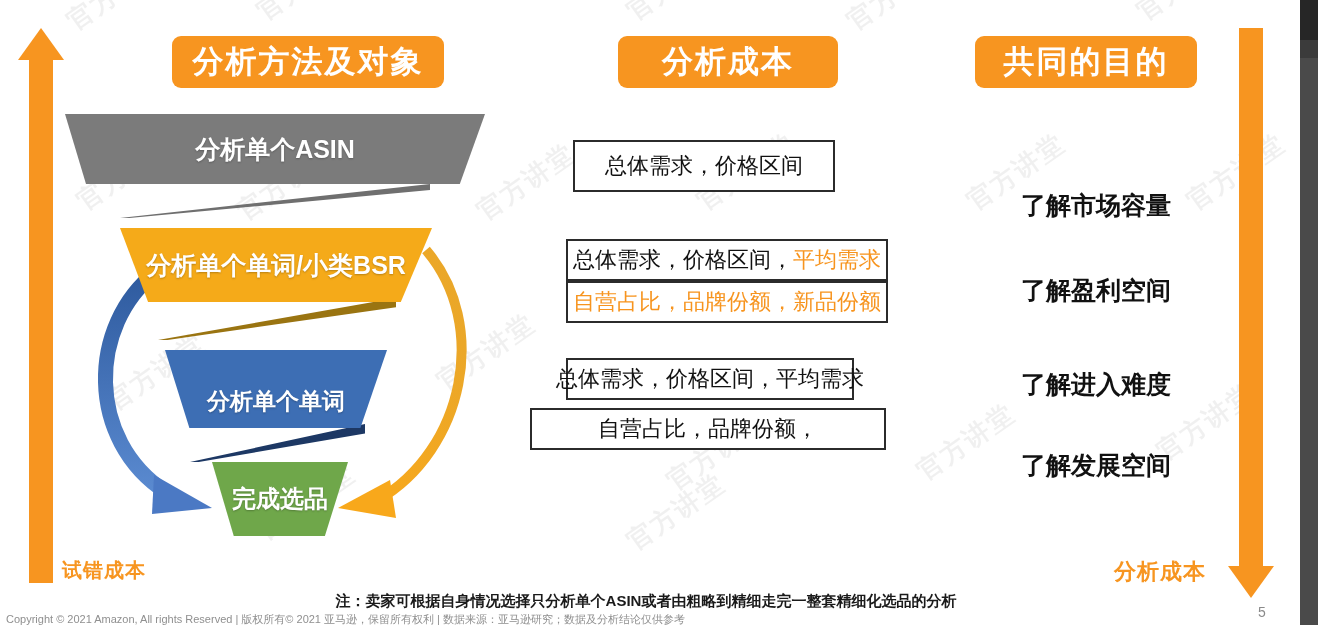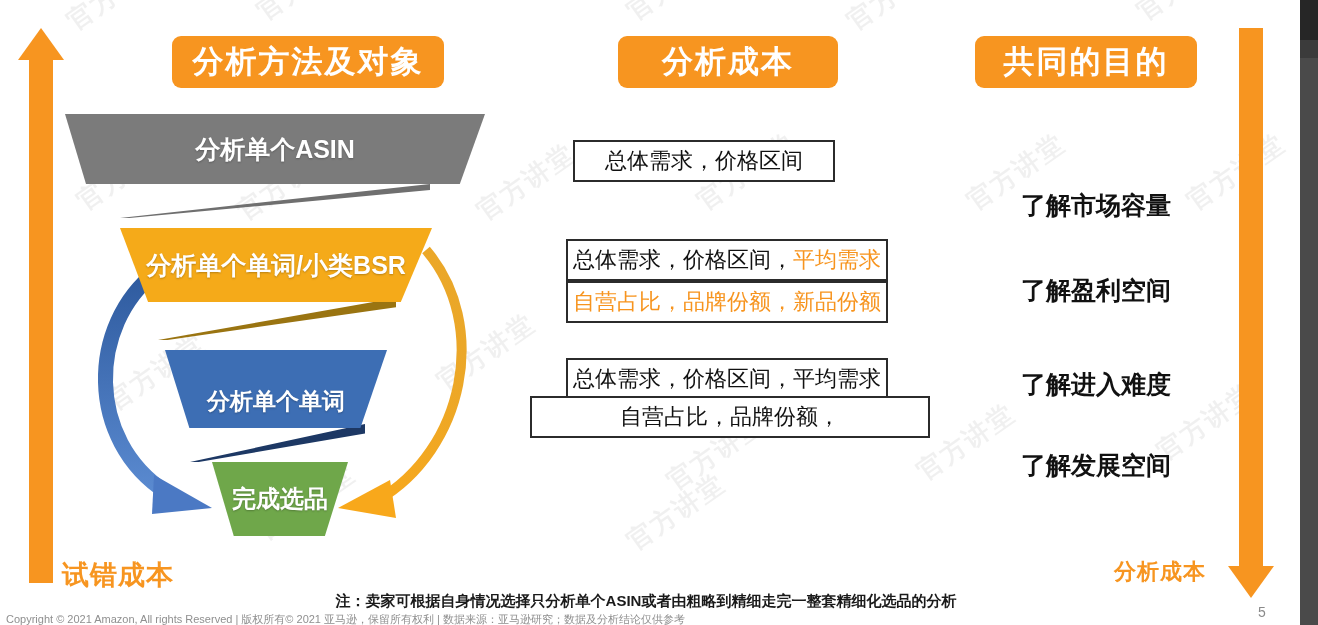--- a/index.html
+++ b/index.html
@@ -85,37 +85,37 @@
   
   .mbox{
     position:absolute;border:2px solid #2b2b2b;background:#fff;
     display:flex;align-items:center;justify-content:center;
     font-size:22px;font-weight:500;color:#111;letter-spacing:0px;
     box-sizing:border-box;white-space:nowrap;
   }
   .mbox .hl-orange{color:#F7941E;}
   .mbox .hl-blue{color:#5B87D6;}
   .mbox.all-orange{color:#F7941E;}
-  #mb1{left:573px;top:140px;width:262px;height:42px;}
+  #mb1{left:573px;top:140px;width:262px;height:52px;}
   #mb2{left:566px;top:239px;width:322px;height:42px;}
   #mb3{left:566px;top:281px;width:322px;height:42px;}
-  #mb4{left:566px;top:358px;width:322px;height:42px;}
-  #mb5{left:530px;top:396px;width:400px;height:42px;}
+  #mb4{left:566px;top:358px;width:288px;height:42px;}
+  #mb5{left:530px;top:408px;width:356px;height:42px;}
 
   
   .goal{
     position:absolute;font-size:25px;font-weight:700;color:#111;white-space:nowrap;margin-top:45px;
   }
   #g1{left:1021px;top:144px;}
   #g2{left:1021px;top:229px;}
   #g3{left:1021px;top:323px;}
   #g4{left:1021px;top:404px;}
 
   
-  #cost-left{position:absolute;left:62px;top:557px;font-size:27px;font-weight:700;color:#F79520;letter-spacing:1px;}
+  #cost-left{position:absolute;left:62px;top:557px;font-size:20px;font-weight:700;color:#F79520;letter-spacing:1px;}
   #cost-right{position:absolute;left:1114px;top:557px;font-size:22px;font-weight:700;color:#F79520;letter-spacing:1px;}
   #note{position:absolute;left:0;top:592px;width:1292px;text-align:center;
         font-size:15px;font-weight:700;color:#1a1a1a;}
   #copyright{position:absolute;left:6px;top:612px;font-size:11px;color:#8f8f8f;white-space:nowrap;}
   #pagenum{position:absolute;left:1258px;top:604px;font-size:14px;color:#8a8a8a;}
 </style>
 </head>
 <body>
 
 <div id="slide">

